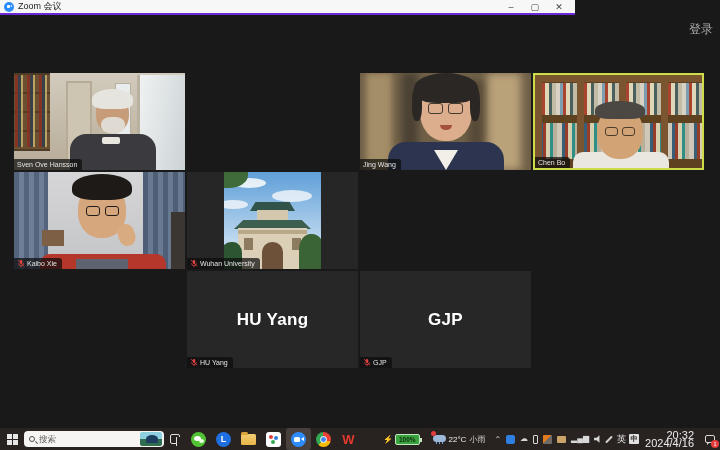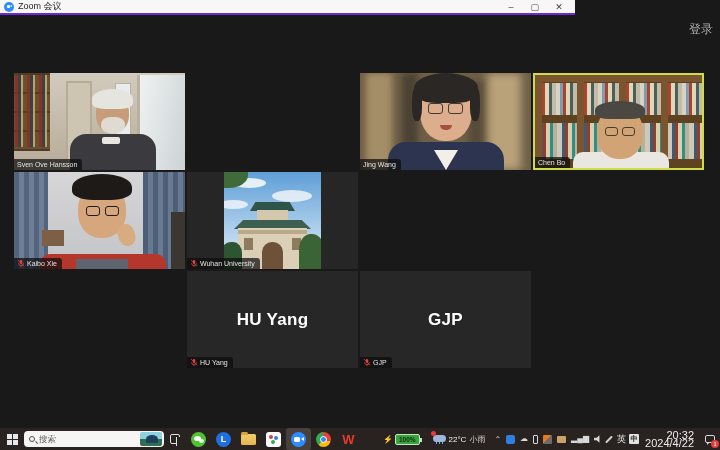--- a/index.html
+++ b/index.html
@@ -427,21 +427,21 @@
         <span class="sig-i">▂▄▆</span>
         <span class="spk-i"></span>
         <span class="wr-i"></span>
       </div>
 
       <span class="lang">英</span>
       <span class="ime-sq">中</span>
 
       <div class="clock">
         <div>20:32</div>
-        <div>2024/4/22</div>
+        <div>2024/4/16</div>
       </div>
 
       <div class="notif">
         <span class="bubble"></span>
         <span class="badge">1</span>
       </div>
     </div>
   </div>
 
 </div>

